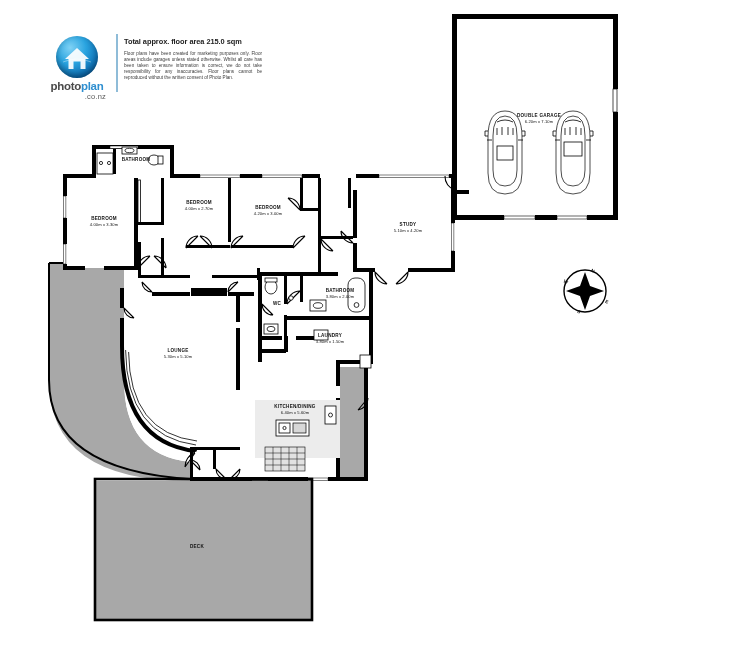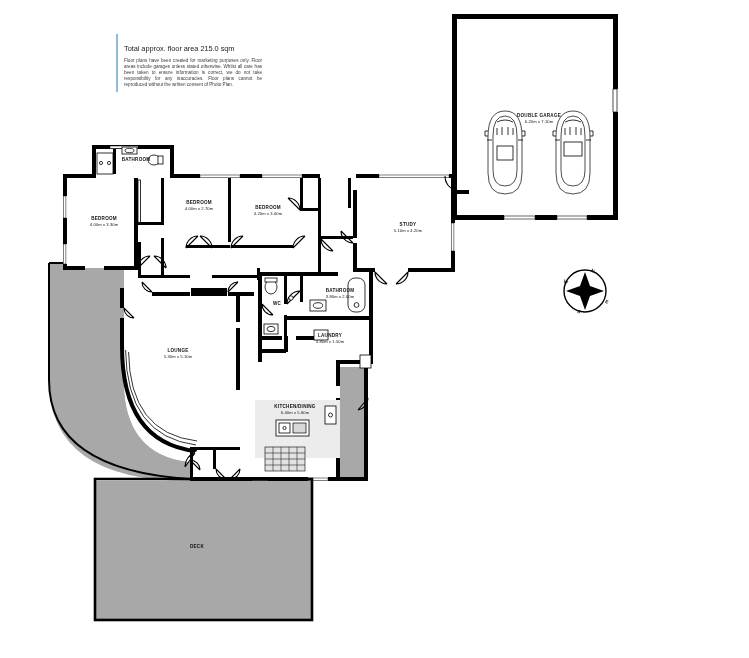--- a/index.html
+++ b/index.html
@@ -24,32 +24,41 @@
   }
   #logo-word .w1{color:#4a4a4a;}
   #logo-word .w2{color:#2f8fd0;}
   #logo-dom{
     position:absolute;left:0;top:58px;width:66px;text-align:right;padding-right:4px;
     box-sizing:border-box;font-size:7.5px;color:#5a5a5a;letter-spacing:.2px;
   }
   #divider{position:absolute;left:72px;top:0;width:2px;height:58px;background:#8fbcd8;}
   #title-block{position:absolute;left:80px;top:0;width:150px;}
   #addr{font-size:13.5px;font-weight:normal;color:#161616;letter-spacing:-.1px;line-height:15px;}
-  #area{font-size:7.4px;color:#222;margin-top:10px;letter-spacing:-.05px;}
+  #area{font-size:7.4px;color:#222;margin-top:3px;letter-spacing:-.05px;font-weight:bold;}
   #disc{font-size:4.6px;color:#3c3c3c;line-height:6.1px;margin-top:5px;text-align:justify;width:138px;}
   
   #plan{position:absolute;left:0;top:0;width:749px;height:658px;}
   #plan svg{display:block;}
   
 </style>
 </head>
 <body>
 
 <div id="header">
 
+  <div id="logo-block">
+    <div id="logo-sphere"></div>
+    <svg id="logo-house" viewBox="0 0 42 42">
+      <path d="M21 12 L33 23 L29.5 23 L29.5 33 L24.5 33 L24.5 25.5 L17.5 25.5 L17.5 33 L12.5 33 L12.5 23 L9 23 Z" fill="#ffffff" opacity=".92"></path>
+      <path d="M7 26 Q21 20 35 26" stroke="#ffffff" stroke-width="1" fill="none" opacity=".35"></path>
+    </svg>
+    <div id="logo-word"><span class="w1">photo</span><span class="w2">plan</span></div>
+    <div id="logo-dom">.co.nz</div>
+  </div>
 
   <div id="divider"></div>
 
   <div id="title-block">
     <div id="area">Total approx. floor area 215.0 sqm</div>
     <div id="disc">Floor plans have been created for marketing purposes only. Floor areas include garages unless stated otherwise. Whilst all care has been taken to ensure information is correct, we do not take responsibility for any inaccuracies. Floor plans cannot be reproduced without the written consent of Photo Plan.</div>
   </div>
 </div>
 
 <div id="plan">

